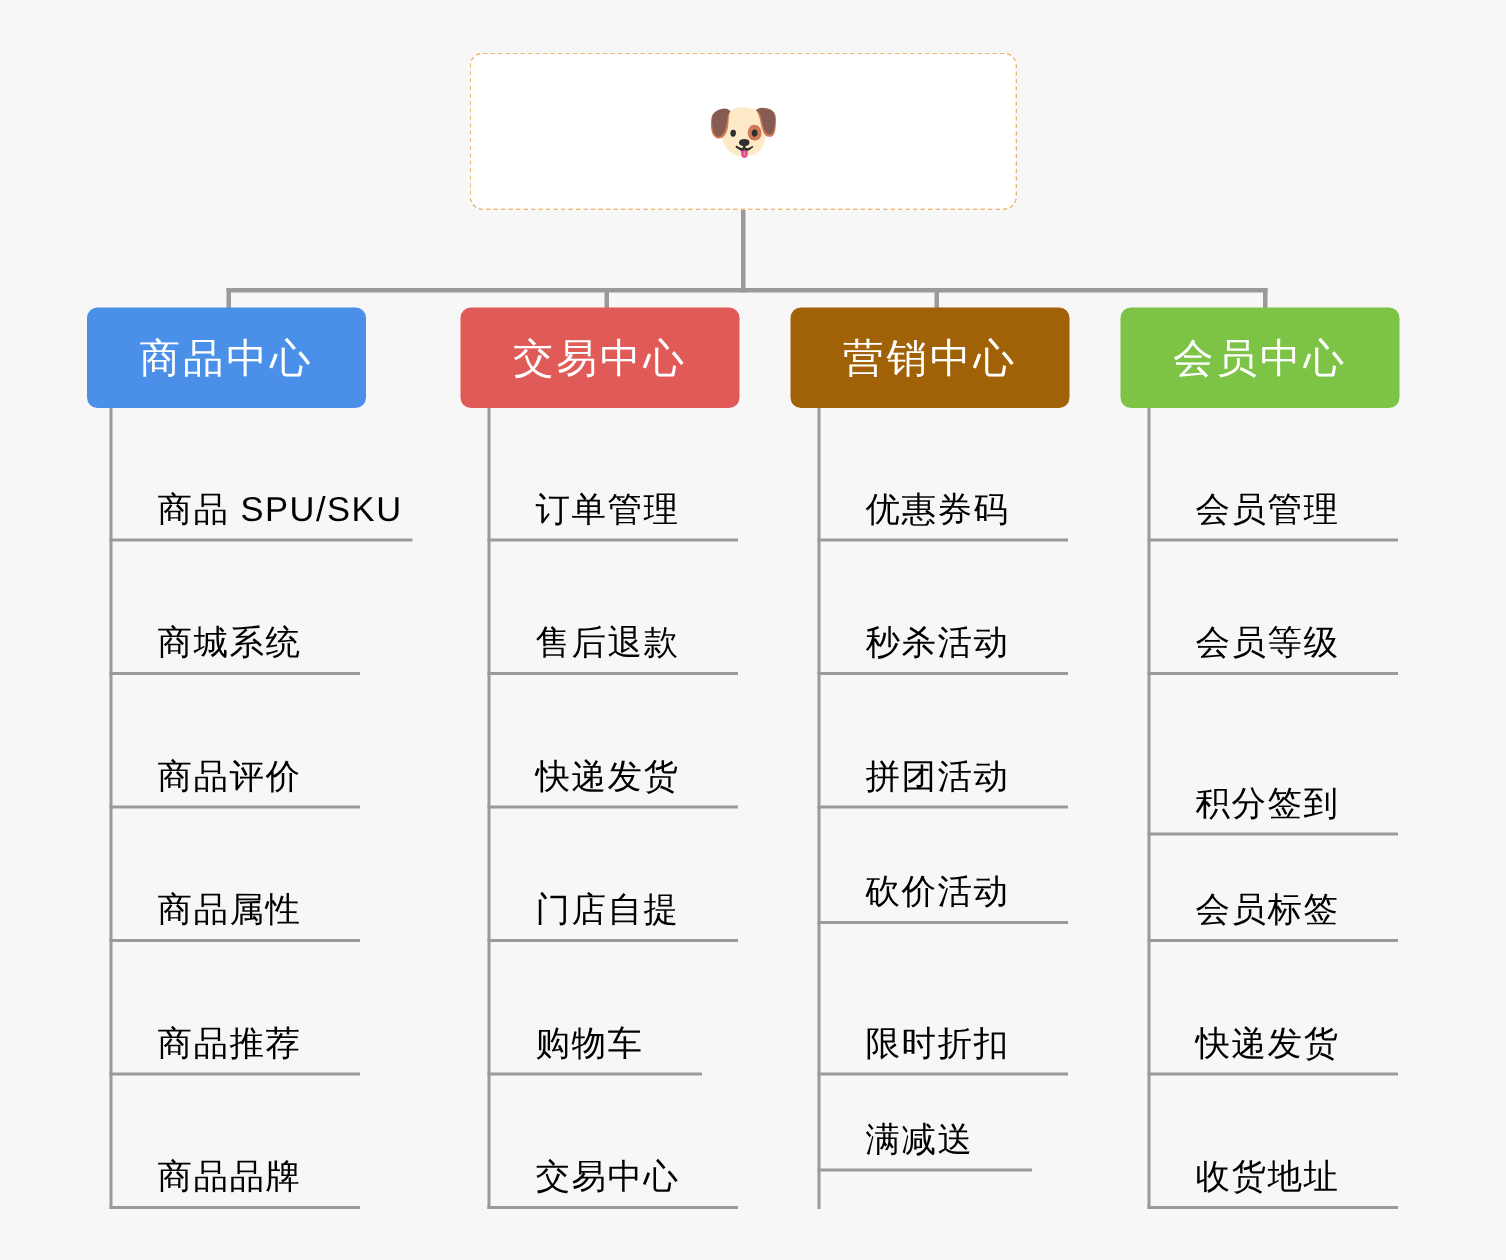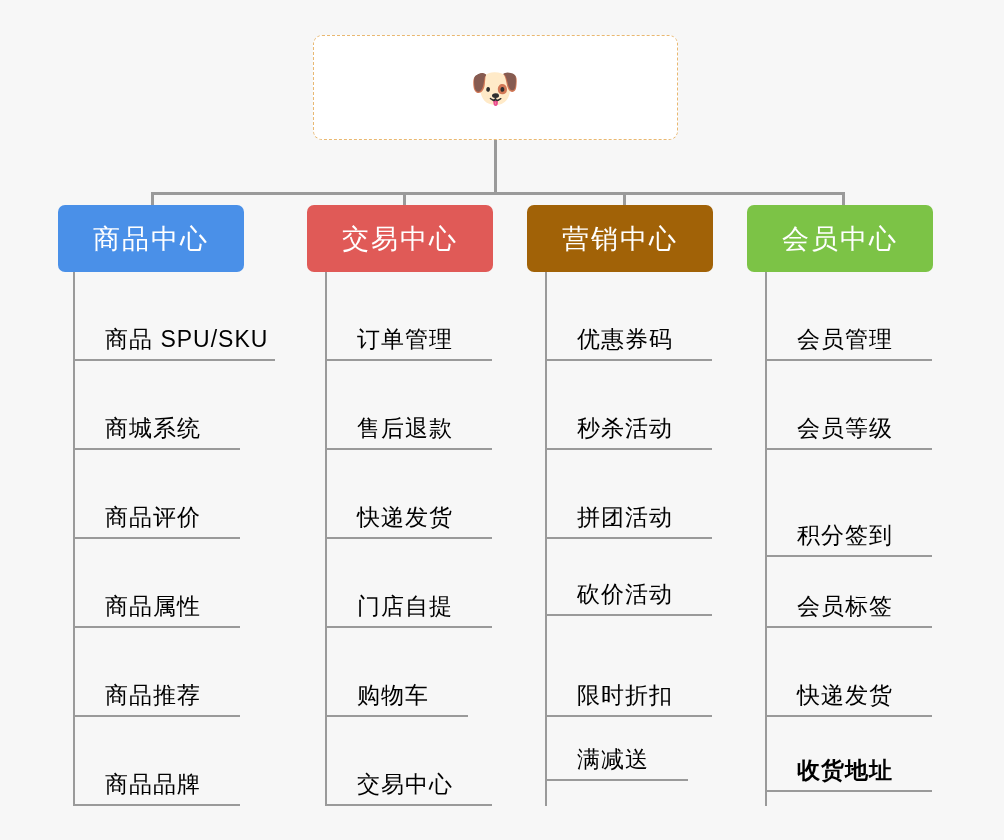--- a/index.html
+++ b/index.html
@@ -240,20 +240,20 @@
           <div class="leaf-underline" style="width: 167px;"></div>
         </div>
         <div class="leaf" style="top: 267px; width: 177px;">
           <span class="leaf-label">会员标签</span>
           <div class="leaf-underline" style="width: 167px;"></div>
         </div>
         <div class="leaf" style="top: 356px; width: 177px;">
           <span class="leaf-label">快递发货</span>
           <div class="leaf-underline" style="width: 167px;"></div>
         </div>
-        <div class="leaf" style="top: 431px; width: 177px; font-weight: bold;">
+        <div class="leaf" style="top: 445px; width: 177px;">
           <span class="leaf-label">收货地址</span>
           <div class="leaf-underline" style="width: 167px;"></div>
         </div>
       </div>
     </div>
 
 </div>
 
 </body></html>

